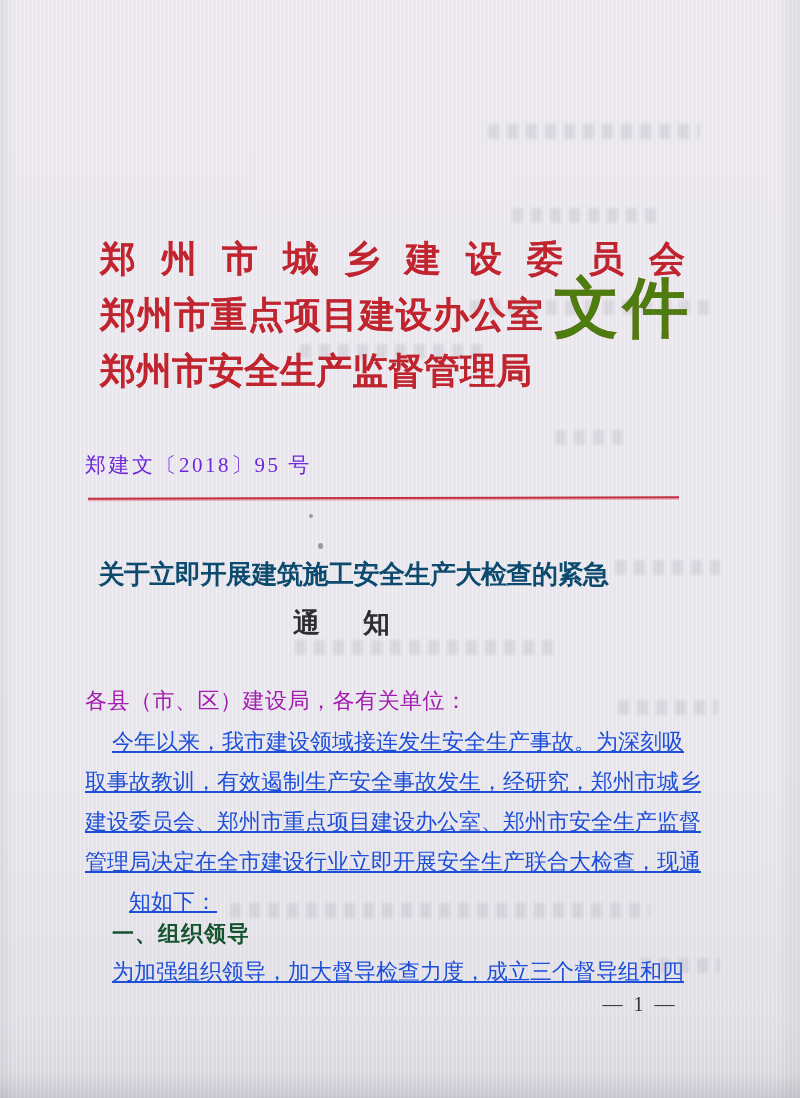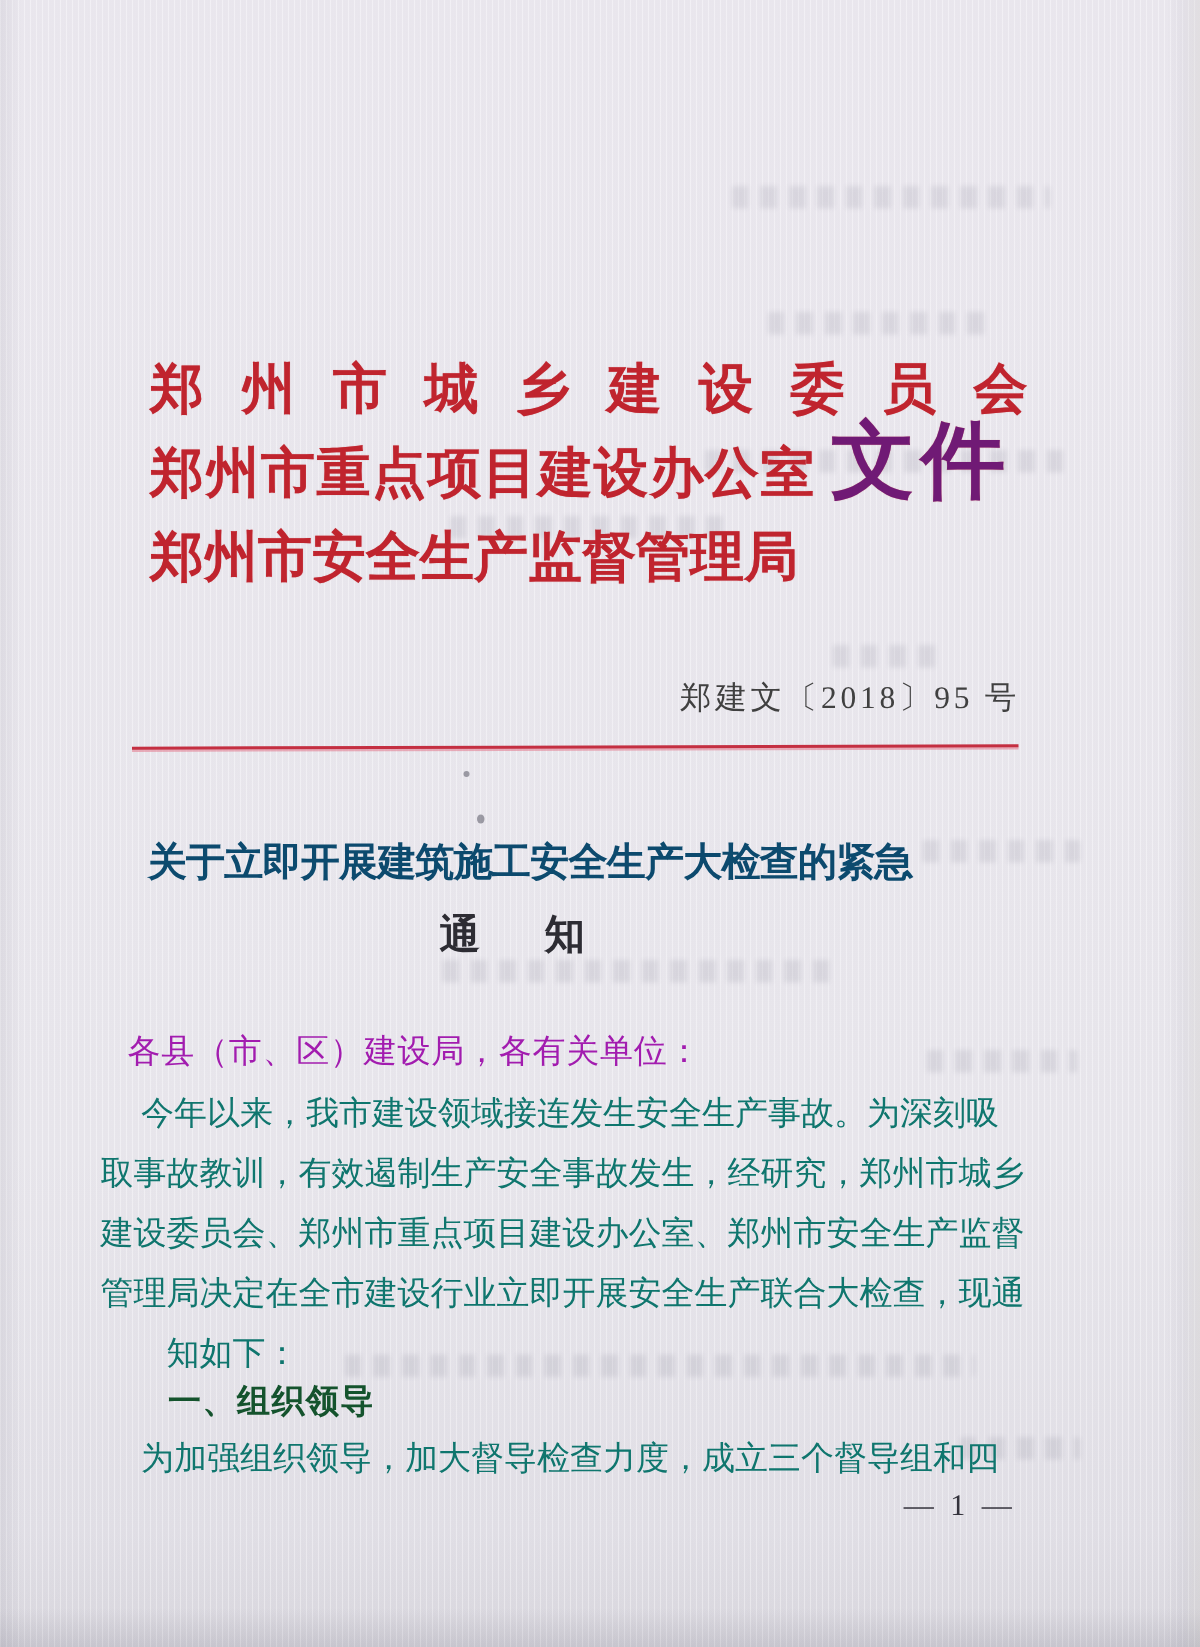--- a/index.html
+++ b/index.html
@@ -31,49 +31,49 @@
   .speck{position:absolute;background:#5a5a66;border-radius:50%;opacity:.55;}
 
   .red-org{
     position:absolute;left:100px;
     color:#c0242e;font-weight:bold;font-size:36px;line-height:38px;white-space:nowrap;
     font-family:"Liberation Serif","DejaVu Serif",serif;
     text-shadow:0 0 .5px rgba(192,36,46,.6);
   }
   .doc-label{
     position:absolute;left:554px;top:278px;
-    color:#701a75;font-weight:bold;font-size:56px;line-height:60px;letter-spacing:4px;
+    color:#4d7c0f;font-weight:bold;font-size:65px;line-height:60px;letter-spacing:4px;
     font-family:"Liberation Serif","DejaVu Serif",serif;white-space:nowrap;
     text-shadow:0 0 .5px rgba(189,31,42,.6);
   }
   .doc-number{
-    position:absolute;left:85px;top:451px;width:595px;text-align:right;
-    font-size:21px;letter-spacing:2.5px;color:#404040;white-space:nowrap;
+    position:absolute;left:85px;top:451px;width:595px;text-align:left;
+    font-size:21px;letter-spacing:2.5px;color:#6d28d9;white-space:nowrap;
   }
   .red-rule{
     position:absolute;left:88px;top:497px;width:591px;height:2px;
     background:#c42f41;box-shadow:0 1.5px 0 rgba(228,118,138,.55);
     transform:rotate(-0.15deg);
   }
   .title1{
     position:absolute;left:56px;top:557px;width:595px;text-align:center;
     font-size:26px;font-weight:bold;letter-spacing:-0.5px;color:#0c4a6e;white-space:nowrap;
   }
   .title2{
     position:absolute;left:48px;top:605px;width:595px;text-align:center;
     font-size:27px;font-weight:bold;letter-spacing:8px;color:#2d2c33;white-space:nowrap;
   }
   .salutation{
     position:absolute;left:85px;top:686px;
     font-size:22px;letter-spacing:0.5px;color:#a21caf;white-space:nowrap;
   }
   .bline{
-    position:absolute;left:67px;width:595px;
-    font-size:22px;color:#0f766e;
-    text-align:justify;text-align-last:justify;white-space:nowrap;
+    position:absolute;left:85px;width:595px;
+    font-size:22px;color:#1d4ed8;
+    text-align:justify;text-align-last:justify;white-space:nowrap;text-decoration:underline;
   }
   .bline.short{text-align:left;text-align-last:left;margin-left:44px;}
   .indent{text-indent:27px;}
   .sec-heading{
     position:absolute;left:112px;top:919px;
     font-family:"Liberation Sans","DejaVu Sans",sans-serif;
     font-size:22px;font-weight:bold;letter-spacing:1px;color:#14532d;white-space:nowrap;
   }
   .page-number{
     position:absolute;left:598px;top:993px;width:84px;text-align:center;

